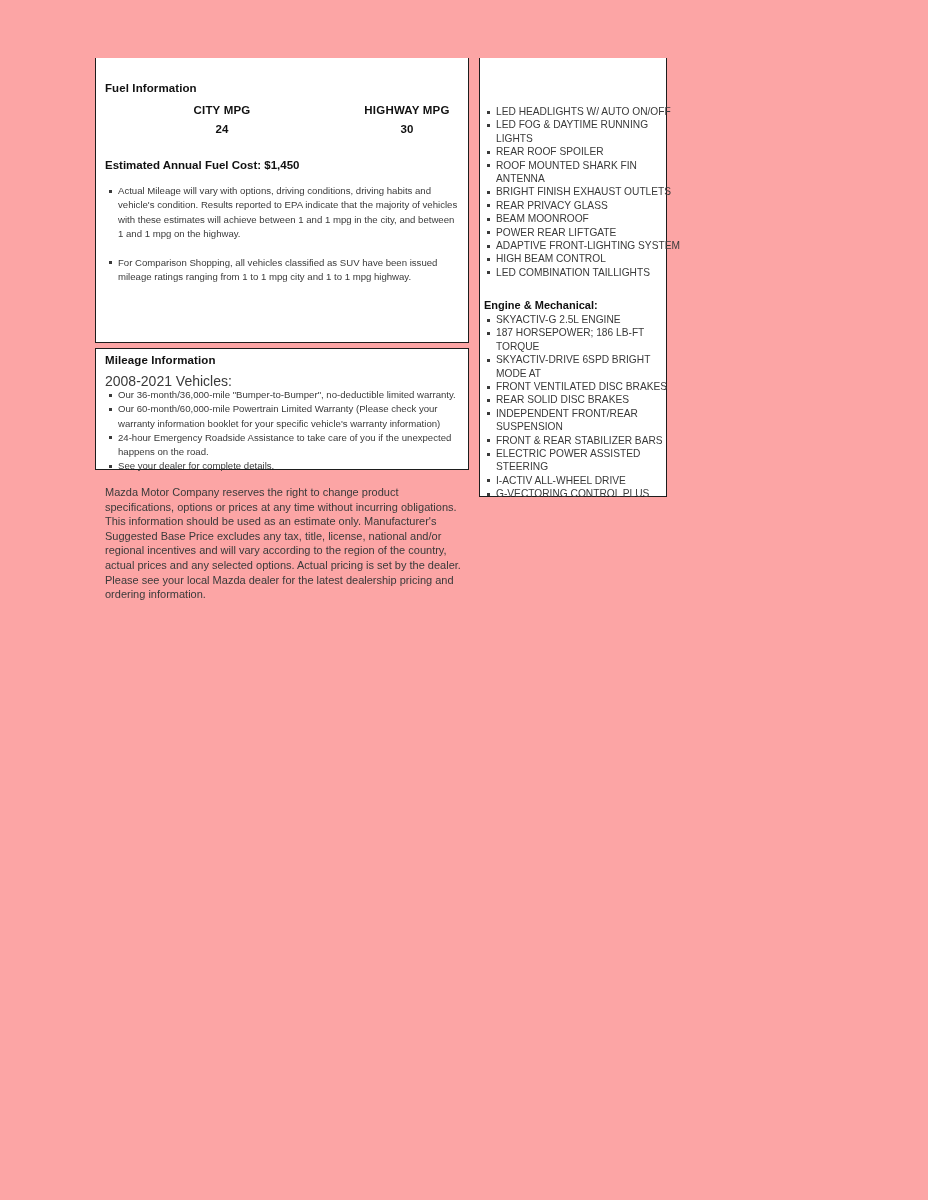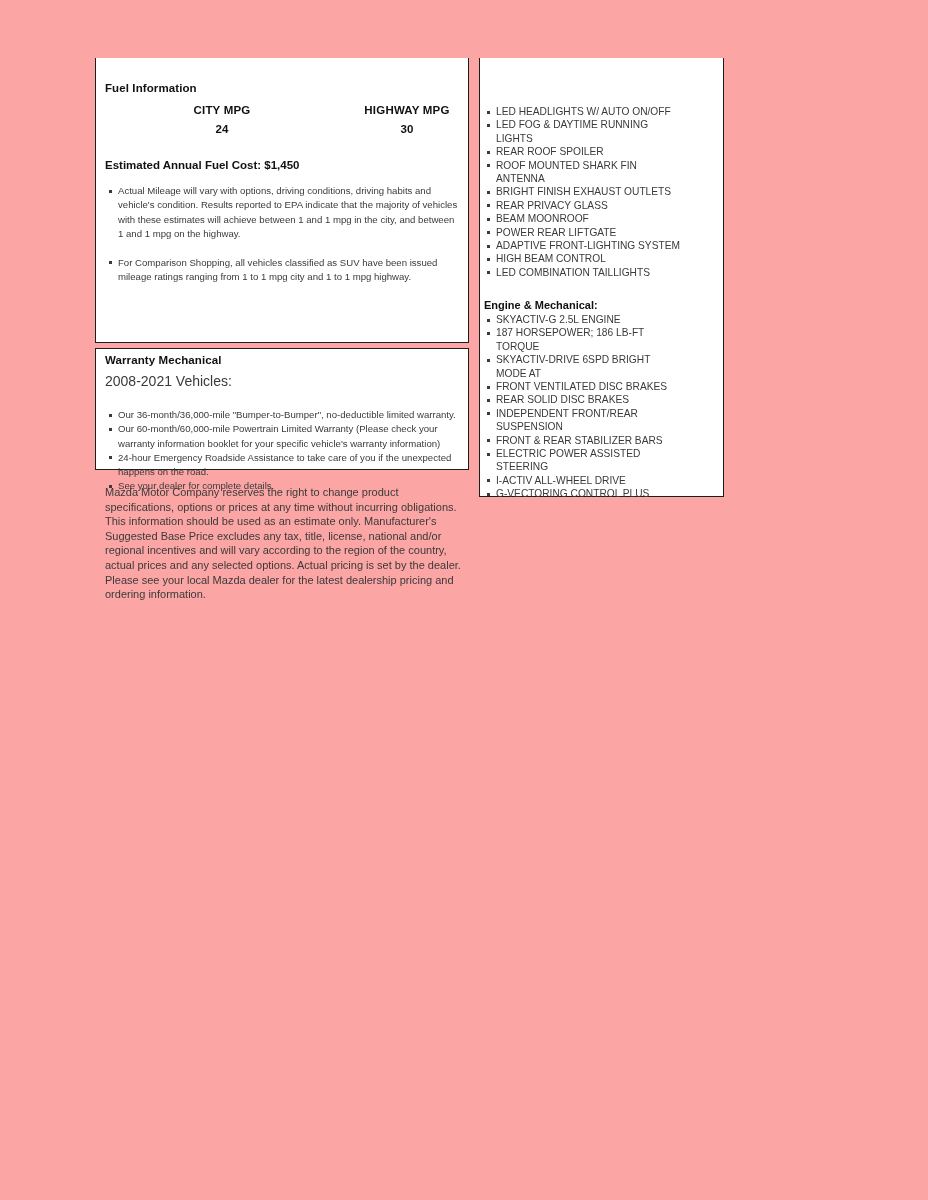--- a/index.html
+++ b/index.html
@@ -42,21 +42,21 @@
   }
   #warranty-panel {
     left: 95px;
     top: 348px;
     width: 374px;
     height: 122px;
   }
   #features-panel {
     left: 479px;
     top: 58px;
-    width: 245px;
+    width: 188px;
     height: 439px;
   }
 
   .panel-heading {
     font-size: 11.5px;
     font-weight: bold;
     letter-spacing: 0.1px;
     color: #111;
   }
   #fuel-panel .panel-heading { position: absolute; left: 9px; top: 24px; }
@@ -139,21 +139,20 @@
     font-size: 14px;
     color: #3a3a3a;
   }
   #warranty-list {
     position: absolute;
     left: 13px;
     top: 39px;
     width: 352px;
     font-size: 9.6px;
     line-height: 14.3px;
-    margin-top: 20px;
   }
   #warranty-list > li::before { top: 5.5px; }
 
   
   #disclaimer {
     position: absolute;
     left: 105px;
     top: 474px;
     width: 358px;
     font-size: 11px;
@@ -213,21 +212,21 @@
 
     <div class="fuel-cost">Estimated Annual Fuel Cost: $1,450</div>
 
     <ul class="bl" id="fuel-notes">
         <li>Actual Mileage will vary with options, driving conditions, driving habits and vehicle's condition. Results reported to EPA indicate that the majority of vehicles with these estimates will achieve between 1 and 1 mpg in the city, and between 1 and 1 mpg on the highway.</li>
         <li>For Comparison Shopping, all vehicles classified as SUV have been issued mileage ratings ranging from 1 to 1 mpg city and 1 to 1 mpg highway.</li>
       </ul>
   </section>
 
   <section class="panel" id="warranty-panel">
-    <div class="panel-heading">Warranty Mechanical</div>
+    <div class="panel-heading">Mileage Information</div>
     <div id="warranty-intro">2008-2021 Vehicles:</div>
     <ul class="bl" id="warranty-list">
         <li>Our 36-month/36,000-mile "Bumper-to-Bumper", no-deductible limited warranty.</li>
         <li>Our 60-month/60,000-mile Powertrain Limited Warranty (Please check your warranty information booklet for your specific vehicle's warranty information)</li>
         <li>24-hour Emergency Roadside Assistance to take care of you if the unexpected happens on the road.</li>
         <li>See your dealer for complete details.</li>
       </ul>
   </section>
 
   <p id="disclaimer">Mazda Motor Company reserves the right to change product specifications, options or prices at any time without incurring obligations. This information should be used as an estimate only. Manufacturer's Suggested Base Price excludes any tax, title, license, national and/or regional incentives and will vary according to the region of the country, actual prices and any selected options. Actual pricing is set by the dealer. Please see your local Mazda dealer for the latest dealership pricing and ordering information.</p>

